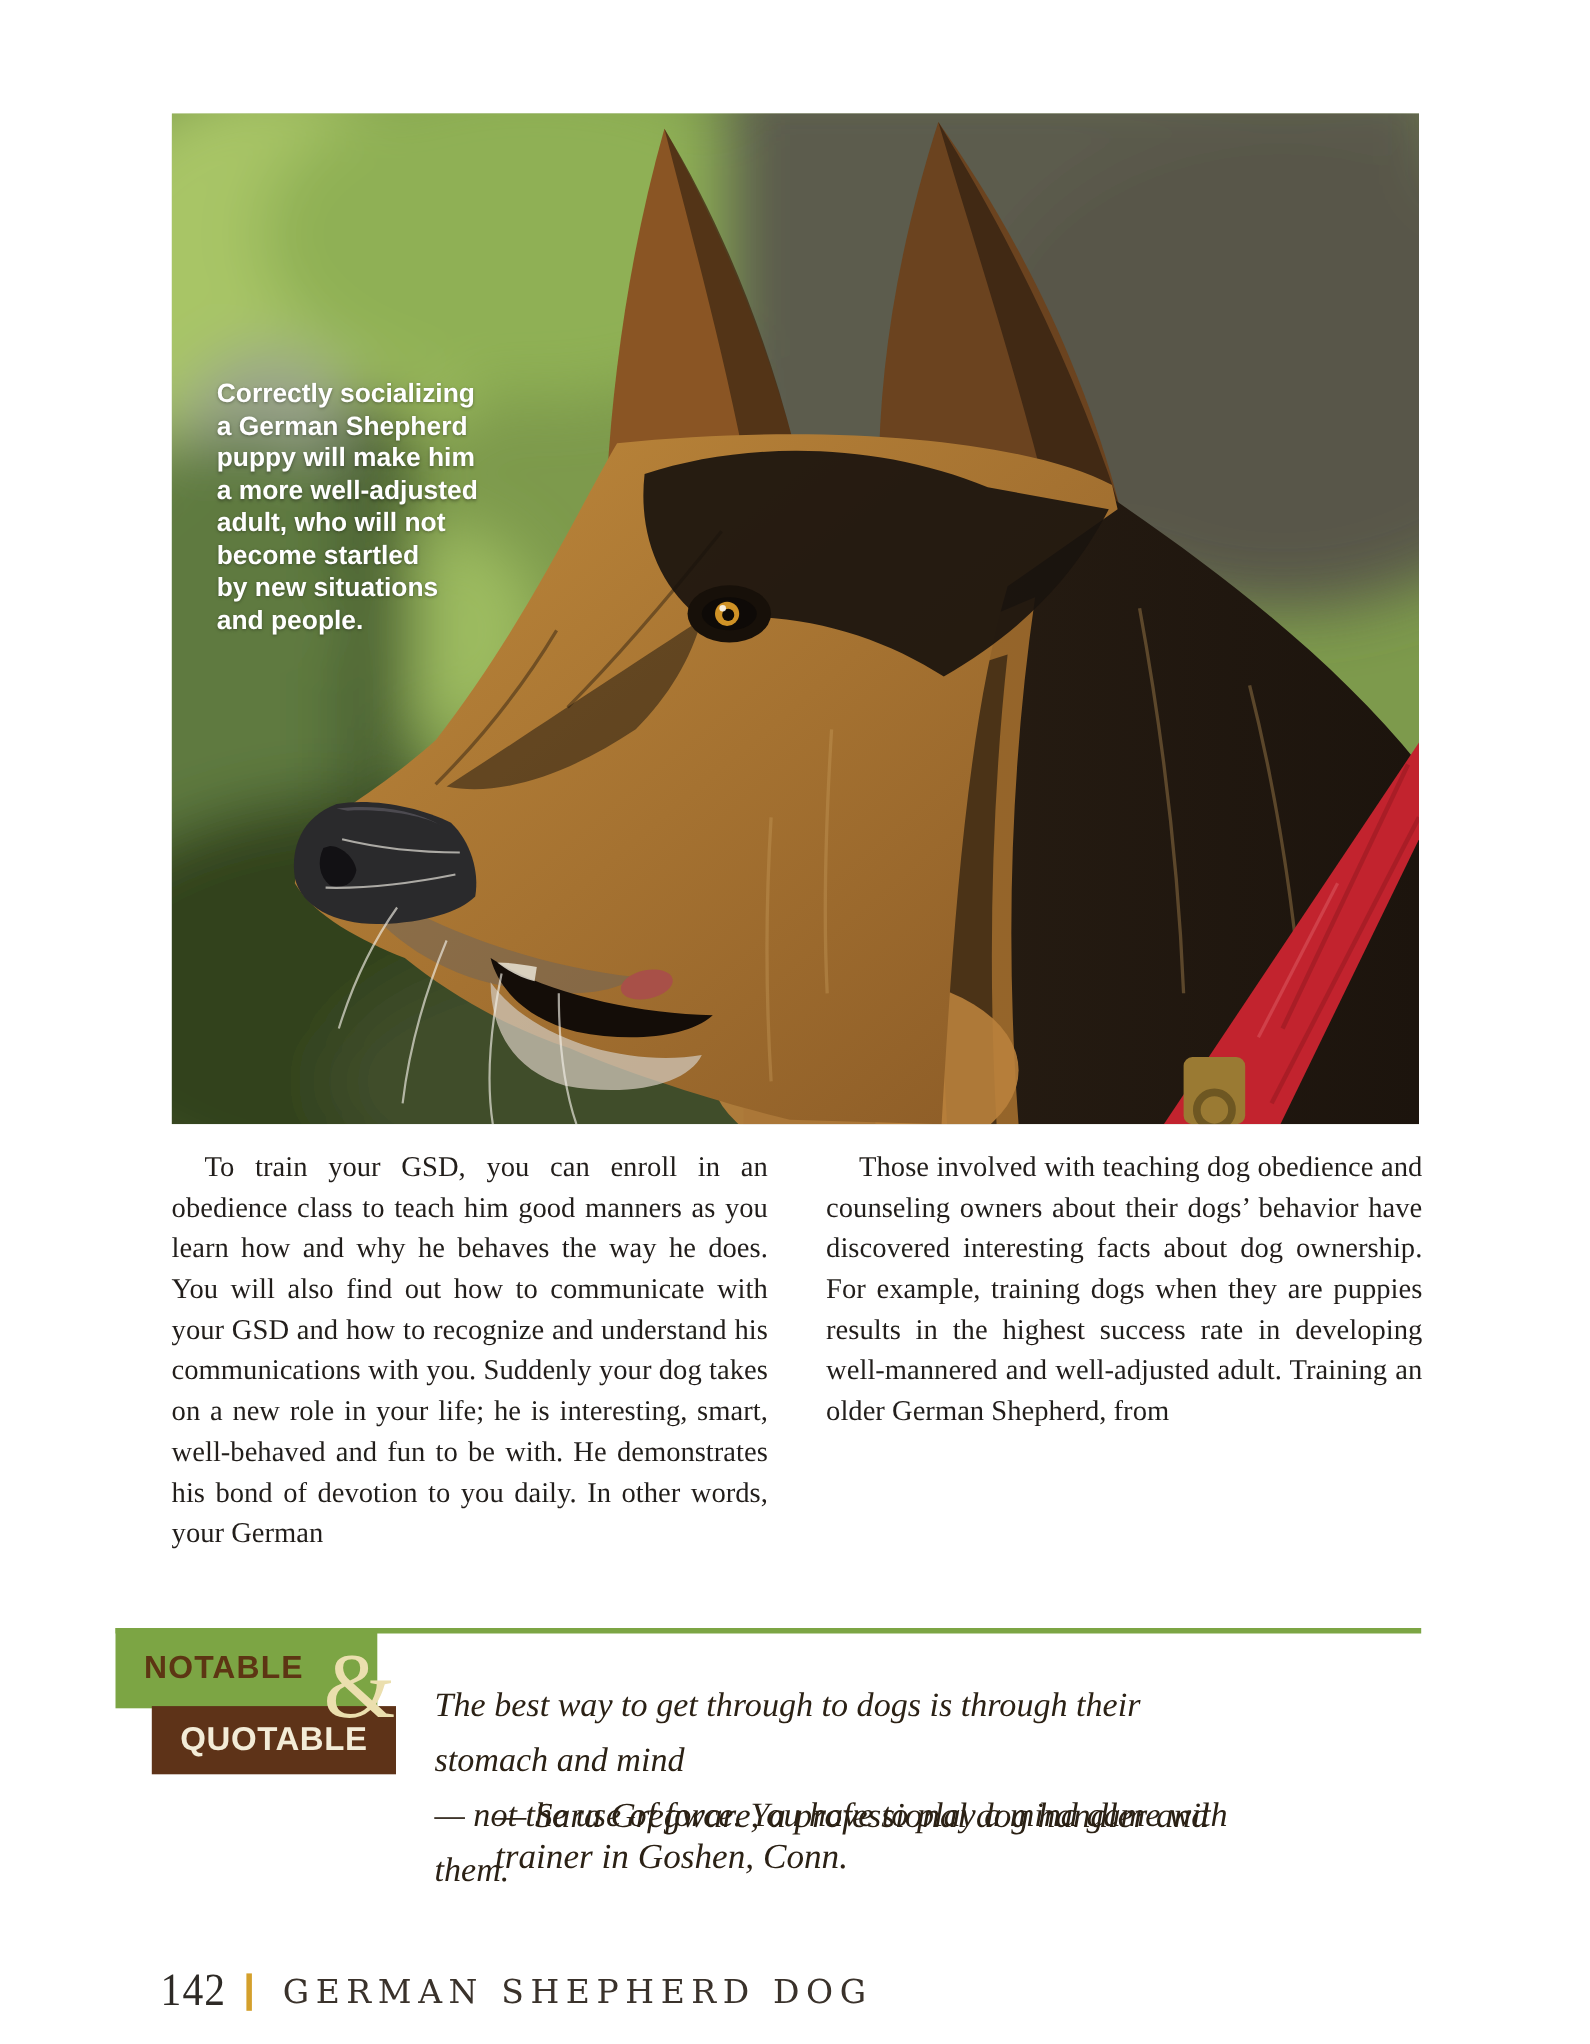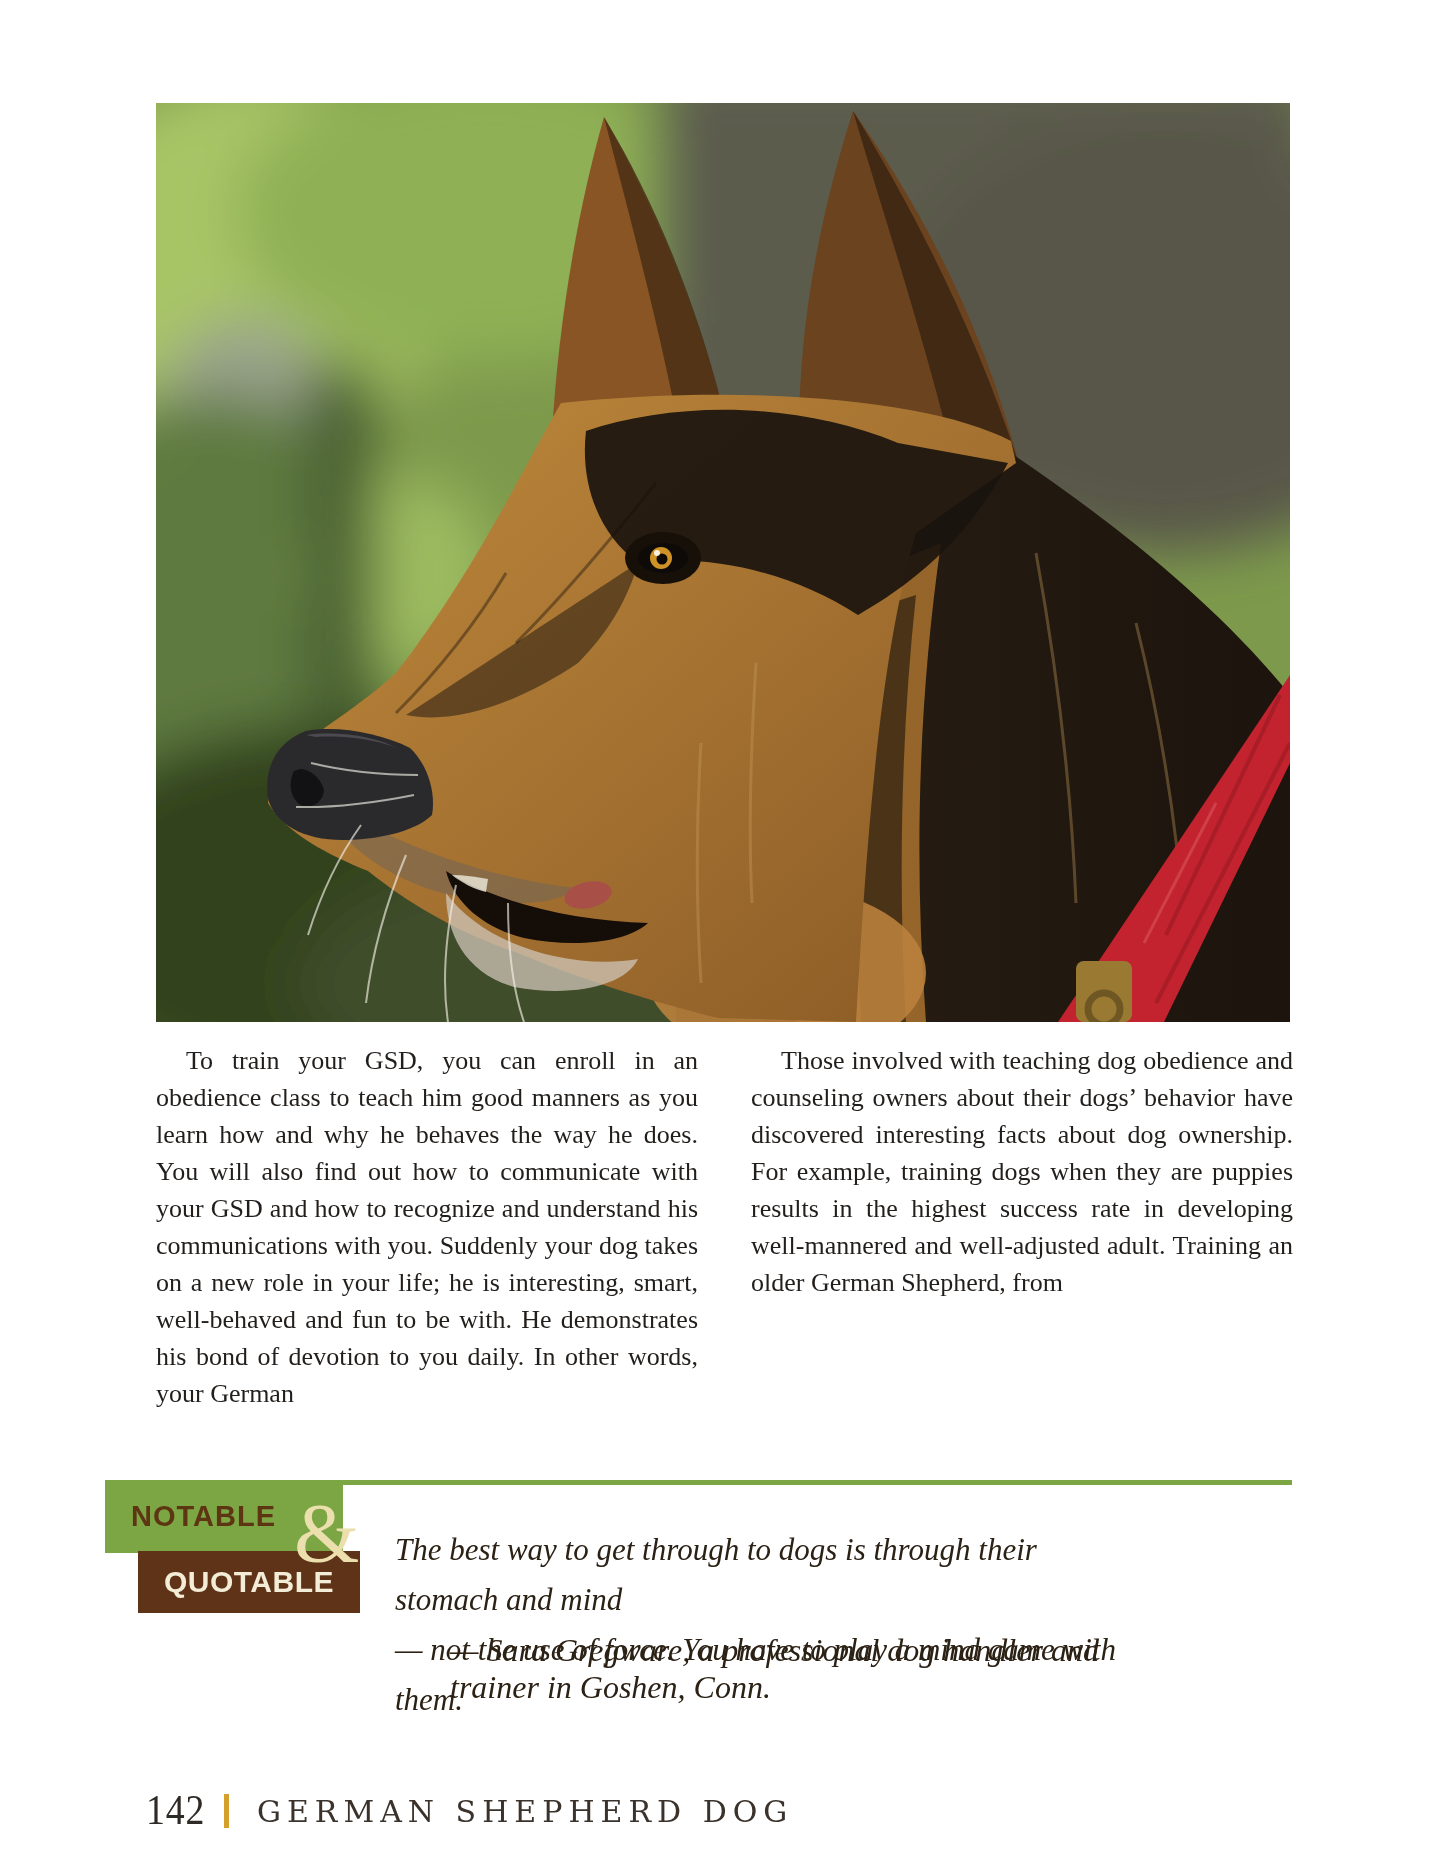--- a/index.html
+++ b/index.html
@@ -160,20 +160,28 @@
         <g>
           <path d="M1134 572 L1134 660 L1008 919 L902 919 Z" fill="#c2232e"></path>
           <path d="M1124 592 L1010 832" stroke="#9e1b24" stroke-width="4" opacity=".7" fill="none"></path>
           <path d="M1134 640 L1000 900" stroke="#9e1b24" stroke-width="4" opacity=".7" fill="none"></path>
           <path d="M1060 700 L988 840" stroke="#d9545c" stroke-width="3" opacity=".6" fill="none"></path>
           <rect x="920" y="858" width="56" height="61" rx="8" fill="#9a7a33"></rect>
           <circle cx="948" cy="906" r="16" fill="none" stroke="#6e5722" stroke-width="7"></circle>
         </g>
       </g>
     </svg>
+    <figcaption class="caption">Correctly socializing
+a German Shepherd
+puppy will make him
+a more well-adjusted
+adult, who will not
+become startled
+by new situations
+and people.</figcaption>
   </figure>
 
   <div class="col col-left">
     <p class="indent">To train your GSD, you can enroll in an obedience class to teach him good manners as you learn how and why he behaves the way he does. You will also find out how to communicate with your GSD and how to recognize and understand his communications with you. Suddenly your dog takes on a new role in your life; he is interesting, smart, well-behaved and fun to be with. He demonstrates his bond of devotion to you daily. In other words, your German</p>
   </div>
   <div class="col col-right">
     <p class="indent">Those involved with teaching dog obedience and counseling owners about their dogs’ behavior have discovered interesting facts about dog ownership. For example, training dogs when they are puppies results in the highest success rate in developing well-mannered and well-adjusted adult. Training an older German Shepherd, from</p>
   </div>
 
   <div class="rule"></div>

